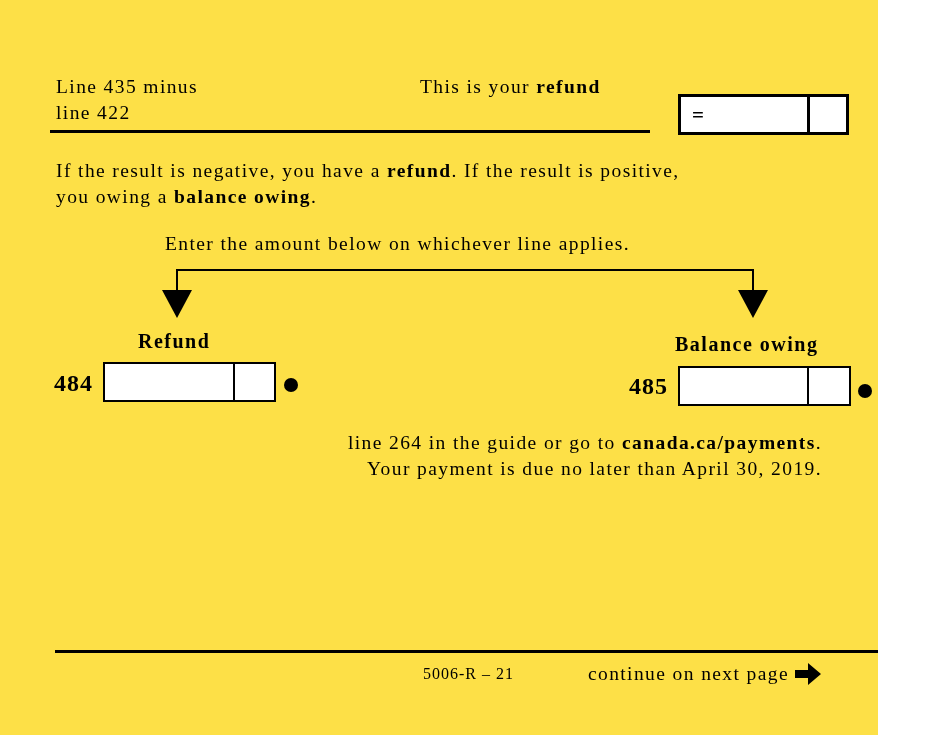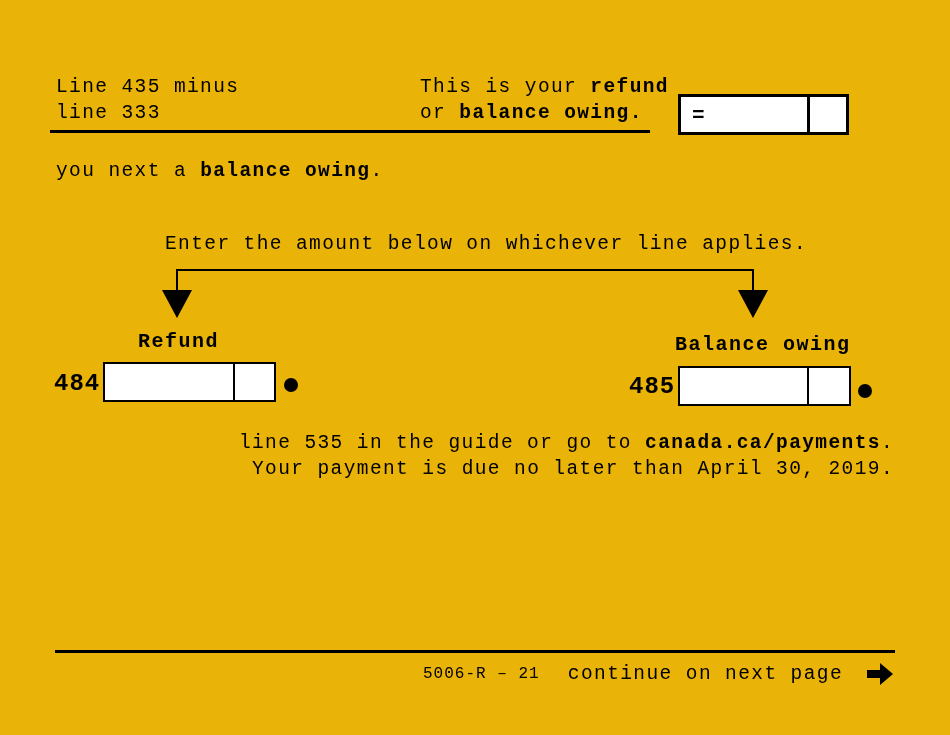--- a/index.html
+++ b/index.html
@@ -1,18 +1,18 @@
 <!DOCTYPE html>
 <html><head>
 <meta charset="utf-8">
 <style>
   html,body { margin:0; padding:0; background:#ffffff; }
   .page {
-    position:relative; width:950px; height:735px; background:#eab308;
-    font-family:Liberation Mono, monospace; color:#000; overflow:hidden;
+    position:relative; width:878px; height:735px; background:#fde047;
+    font-family:Liberation Serif, serif; color:#000; overflow:hidden;
   }
   .abs { position:absolute; }
   .txt { font-size:19.5px; letter-spacing:1.4px; line-height:26px; white-space:nowrap; }
   .b { font-weight:bold; }
   .rule { position:absolute; background:#000; }
   
   .amount-box { position:absolute; background:#fff; box-sizing:border-box; }
   .amount-box.thick { border:3px solid #000; }
   .amount-box.thin  { border:2px solid #000; }
   .amount-box .divider { position:absolute; top:0; bottom:0; background:#000; }
@@ -21,48 +21,48 @@
   .line-num { position:absolute; font-size:24px; font-weight:bold; letter-spacing:1px; }
   .dot { position:absolute; width:14px; height:14px; border-radius:50%; background:#000; }
   
   .arrowhead { position:absolute; width:0; height:0;
                border-left:15px solid transparent; border-right:15px solid transparent;
                border-top:28px solid #000; }
   .field-label { position:absolute; font-size:20px; font-weight:bold;
                  letter-spacing:1.5px; white-space:nowrap; }
   
   .footer-code { position:absolute; font-size:16px; letter-spacing:1px; white-space:nowrap; }
-  .footer-continue { position:absolute; display:flex; align-items:center; gap:22px;
+  .footer-continue { position:absolute; display:flex; align-items:center; gap:4px;
                      font-size:19.5px; letter-spacing:1.4px; white-space:nowrap;justify-content:center; }
   .next-arrow { display:block; }
 </style>
 </head>
 <body>
 
 <div class="page">
 
   <div class="abs txt" style="left:56px; top:74px;">
     <div>Line 435 minus</div>
-    <div>line 333</div>
+    <div>line 422</div>
   </div>
 
   <div class="abs txt" style="left:420px; top:74px;">
     <div><span>This is your </span><span class="b">refund</span></div>
-    <div><span>or </span><span class="b">balance owing.</span></div>
   </div>
 
   <div class="rule" style="left:50px; top:130px; width:600px; height:3px;"></div>
 
   <div class="amount-box thick" style="left:678px; top:94px; width:171px; height:41px;">
     <span class="op">=</span>
     <span class="divider" style="left:126px; width:3px;"></span>
   </div>
 
   <div class="abs txt" style="left:56px; top:158px;">
-    <div><span>you next a </span><span class="b">balance owing</span><span>.</span></div>
+    <div><span>If the result is negative, you have a </span><span class="b">refund</span><span>. If the result is positive,</span></div>
+    <div><span>you owing a </span><span class="b">balance owing</span><span>.</span></div>
   </div>
 
   <div class="abs txt" style="left:165px; top:231px;">Enter the amount below on whichever line applies.</div>
 
   <div class="rule" style="left:176px; top:269px; width:578px; height:2px;"></div>
   <div class="rule" style="left:176px; top:269px; width:2px; height:23px;"></div>
   <div class="rule" style="left:752px; top:269px; width:2px; height:23px;"></div>
   <div class="arrowhead" style="left:162px; top:290px;"></div>
   <div class="arrowhead" style="left:738px; top:290px;"></div>
 
@@ -77,21 +77,21 @@
   <div class="dot" style="left:284px; top:378px;"></div>
 
   <div class="field-label" style="left:675px; top:333px;">Balance owing</div>
   <div class="line-num" style="left:629px; top:373px;text-align:right;">485</div>
   <div class="amount-box thin" style="left:678px; top:366px; width:173px; height:40px;">
     <span class="divider" style="left:127px; width:2px;"></span>
   </div>
   <div class="dot" style="left:858px; top:384px;"></div>
 
   <div class="abs txt" style="right:56px; top:430px; text-align:right;">
-    <div><span>line 535 in the guide or go to </span><span class="b">canada.ca/payments</span><span>.</span></div>
+    <div><span>line 264 in the guide or go to </span><span class="b">canada.ca/payments</span><span>.</span></div>
     <div>Your payment is due no later than April 30, 2019.</div>
   </div>
 
   <div class="rule" style="left:55px; top:650px; width:840px; height:3px;"></div>
   <div class="footer-code" style="left:423px; top:665px;">5006-R – 21</div>
   <div class="footer-continue" style="right:55px; top:662px;">
     <span>continue on next page</span>
     <svg class="next-arrow" width="30" height="24" viewBox="0 0 28 24">
       <path d="M1 8 h13 V1 l13 11 -13 11 v-7 H1 z" fill="#000"></path>
     </svg>

